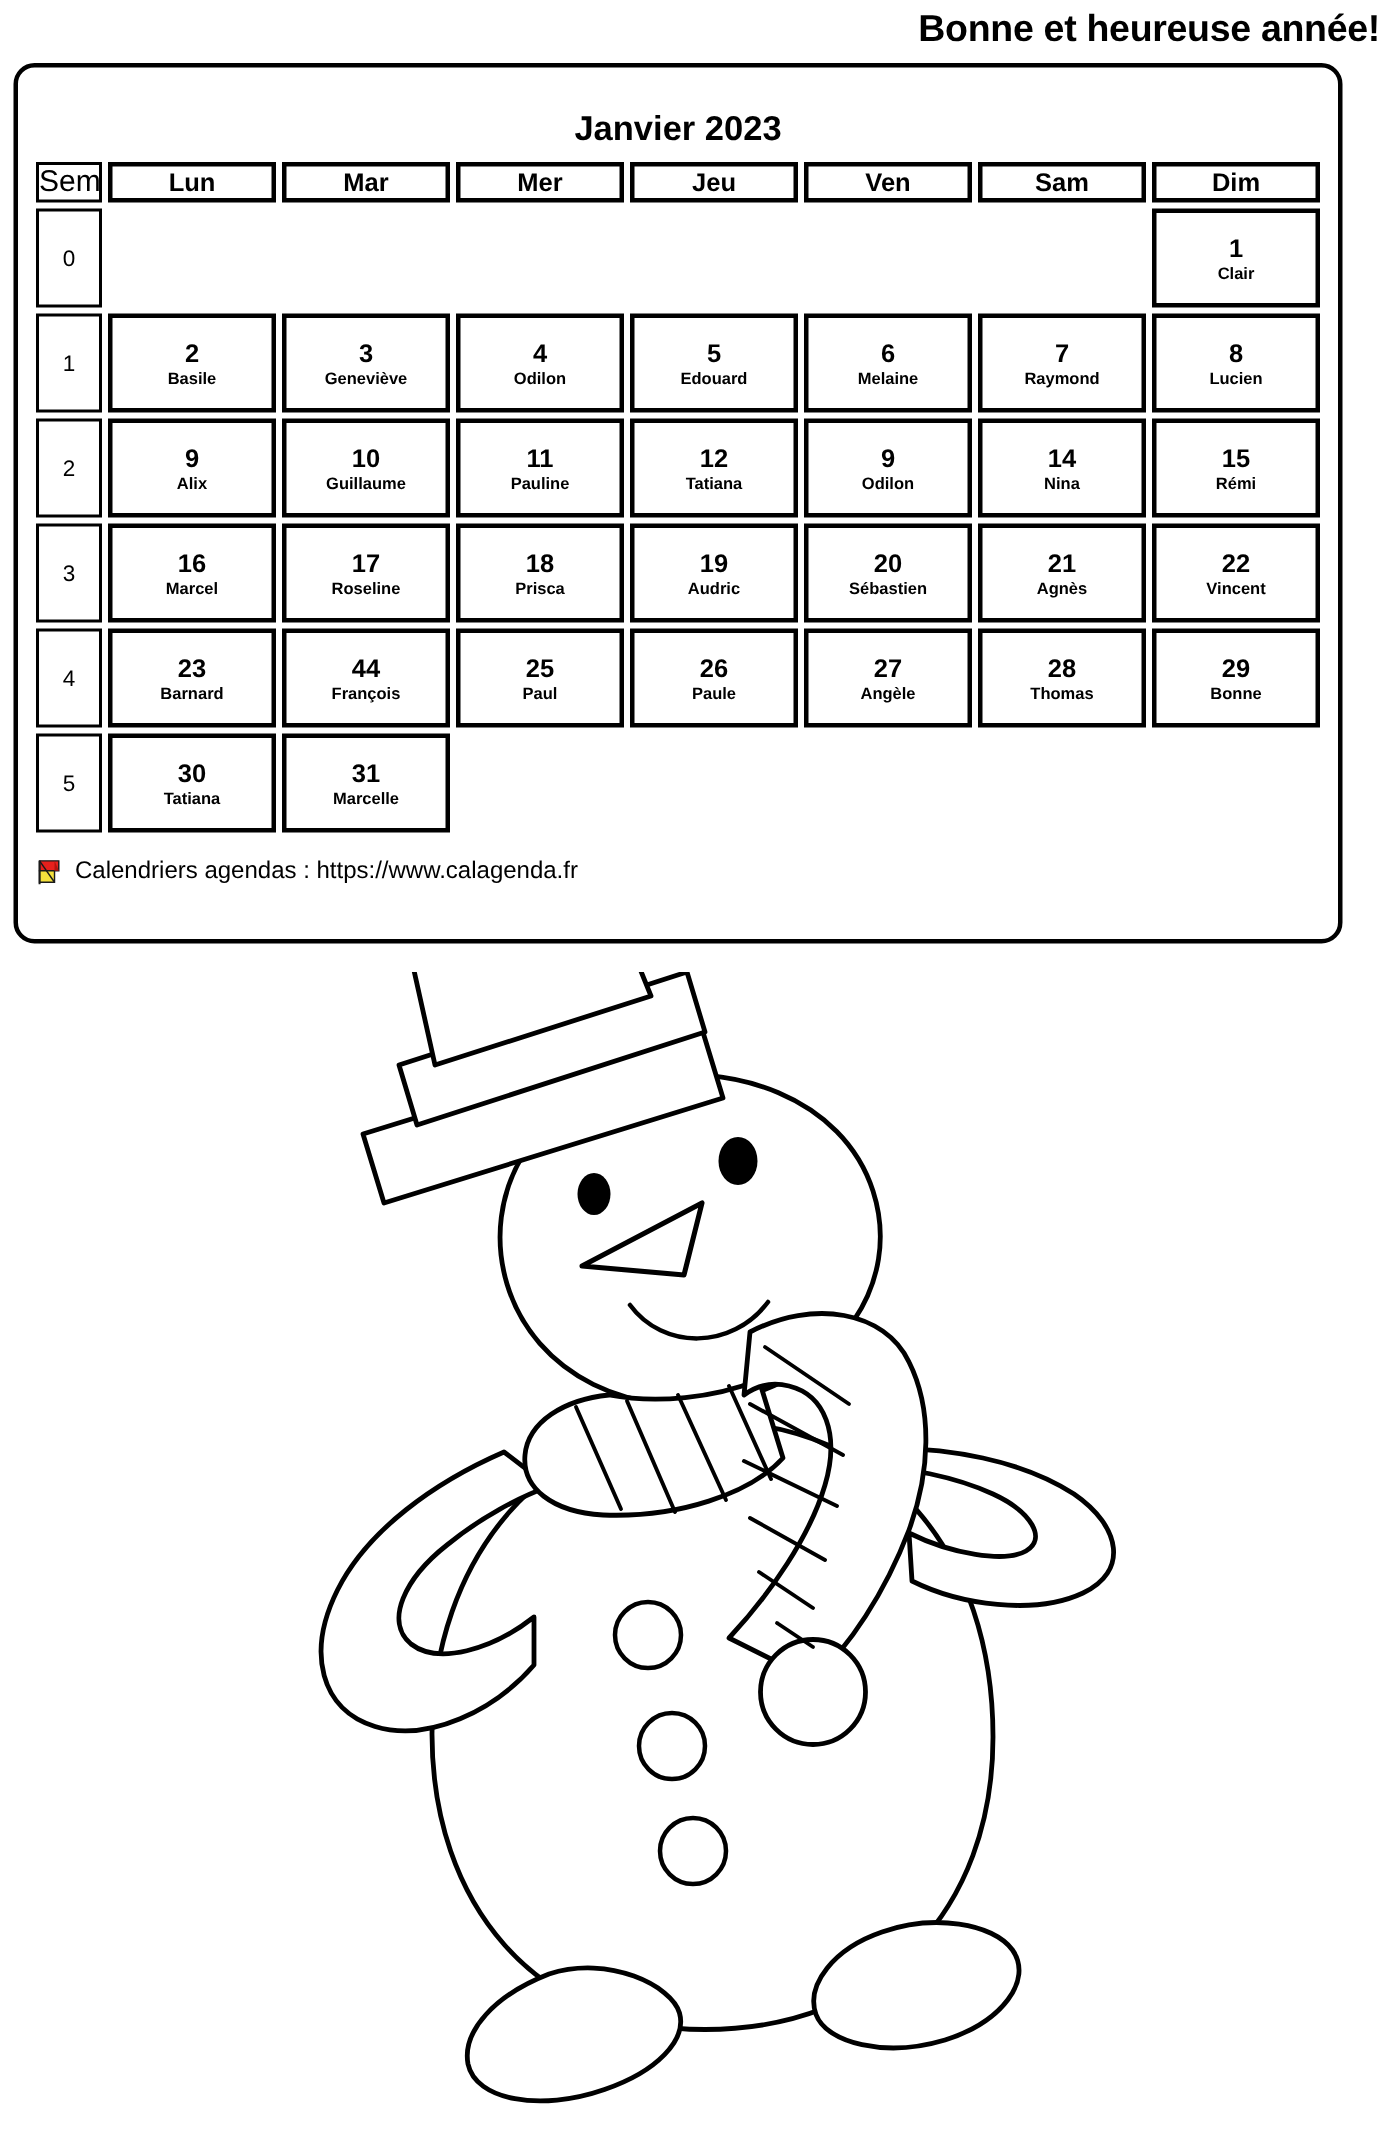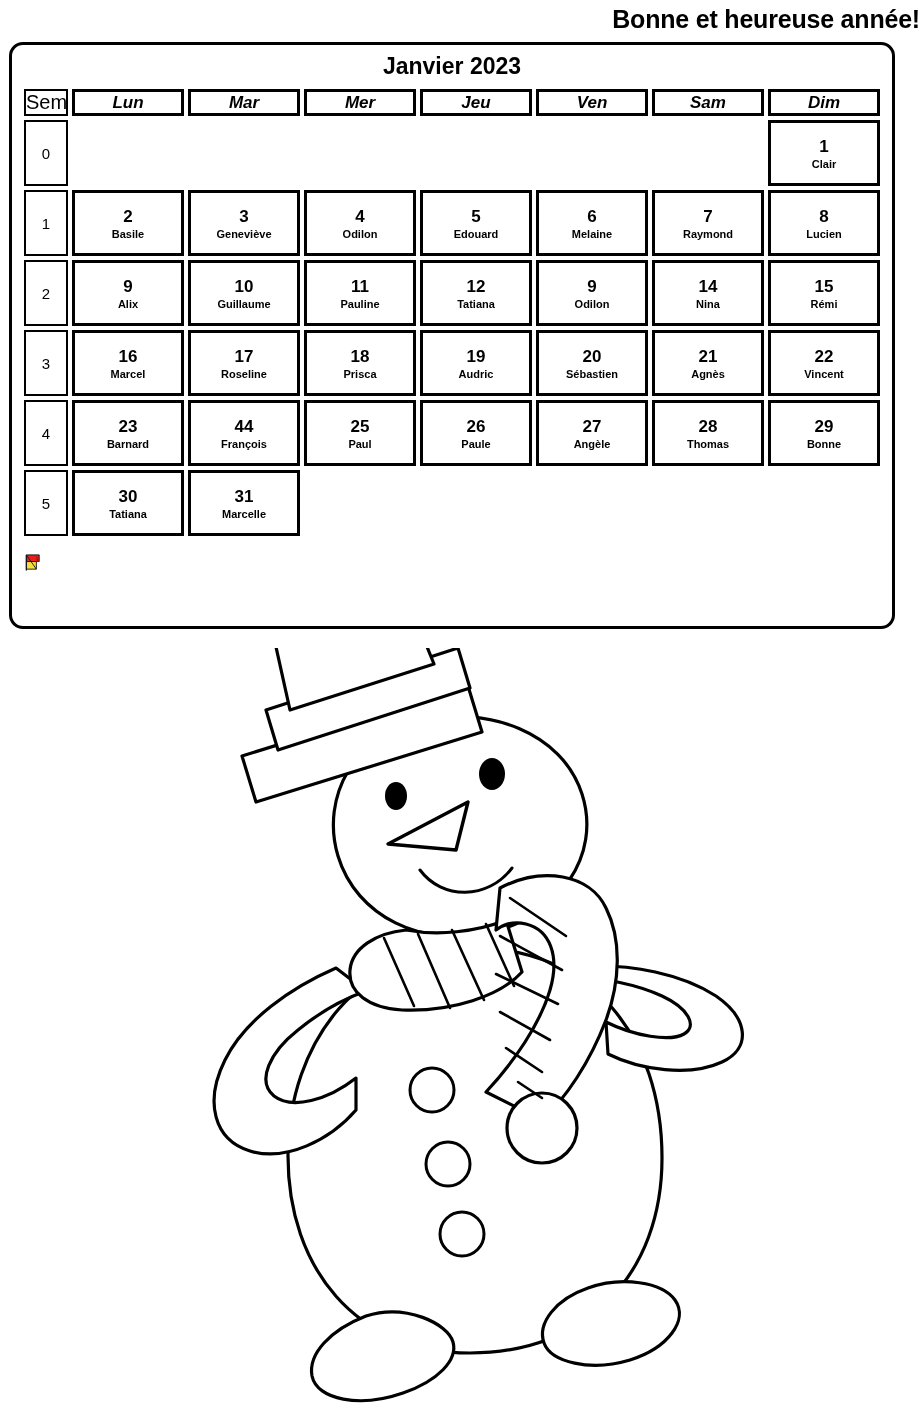--- a/index.html
+++ b/index.html
@@ -35,21 +35,21 @@
     height: 587px;
     border: 3px solid #000;
     border-radius: 14px;
     box-sizing: border-box;
     background: #fff;
   }
   .cal-title {
     text-align: center;
     font-size: 23px;
     font-weight: bold;
-    padding-top: 9px;
+    padding-top: 28px;
     padding-bottom: 6px;
     line-height: 1.1;
   }
 
   table.cal {
     border-collapse: separate;
     border-spacing: 4px 4px;
     margin: 0 auto;
     table-layout: fixed;
     width: 858px;
@@ -64,21 +64,20 @@
 
   th.hdr {
     border: 3px solid #000;
     height: 26px;
     font-size: 17px;
     font-weight: bold;
     text-align: center;
     vertical-align: middle;
     box-sizing: border-box;
     background: #fff;
-    font-style: italic;
   }
   th.hdr-sem {
     border: 2px solid #000;
     height: 26px;
     font-size: 20px;
     font-weight: normal;
     text-align: center;
     vertical-align: middle;
     box-sizing: border-box;
     background: #fff;
@@ -344,20 +343,21 @@
   </table>
 
   <div class="cal-footer">
     <svg class="logo" viewBox="0 0 20 20">
       <path d="M2.5 2 L16 2 L16 9 L2.5 9 Z" fill="#e8201c" stroke="#1a1a1a" stroke-width="1"></path>
       <path d="M2.5 9 L13 9 L13 17 L2.5 17 Z" fill="#f5e13c" stroke="#1a1a1a" stroke-width="1"></path>
       <path d="M2.5 2 L13 17" stroke="#1a1a1a" stroke-width="1" fill="none"></path>
       <path d="M13 2 L13 9 L16 9 Z" fill="#b3140f" stroke="none"></path>
       <path d="M2.5 2 L2.5 18.5" stroke="#1a1a1a" stroke-width="1.4" fill="none"></path>
     </svg>
+    <span class="ftext">Calendriers agendas : https://www.calagenda.fr</span>
   </div>
 </div>
 
 <div class="snowman-wrap">
   <svg width="580" height="770" viewBox="0 0 580 770">
     <g fill="#ffffff" stroke="#000000" stroke-width="3.2" stroke-linejoin="round" stroke-linecap="round">
 
       <path d="M305 300
                C 420 300, 492 388, 492 510
                C 492 625, 418 705, 300 705

